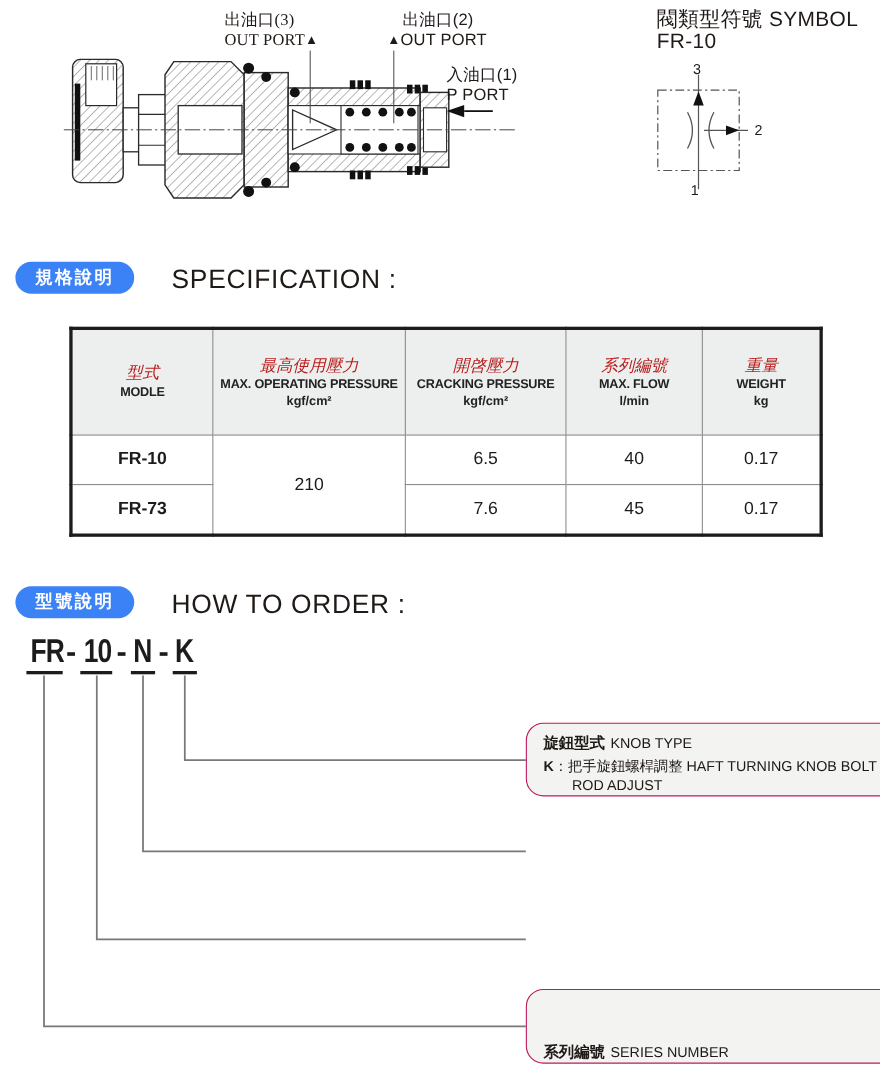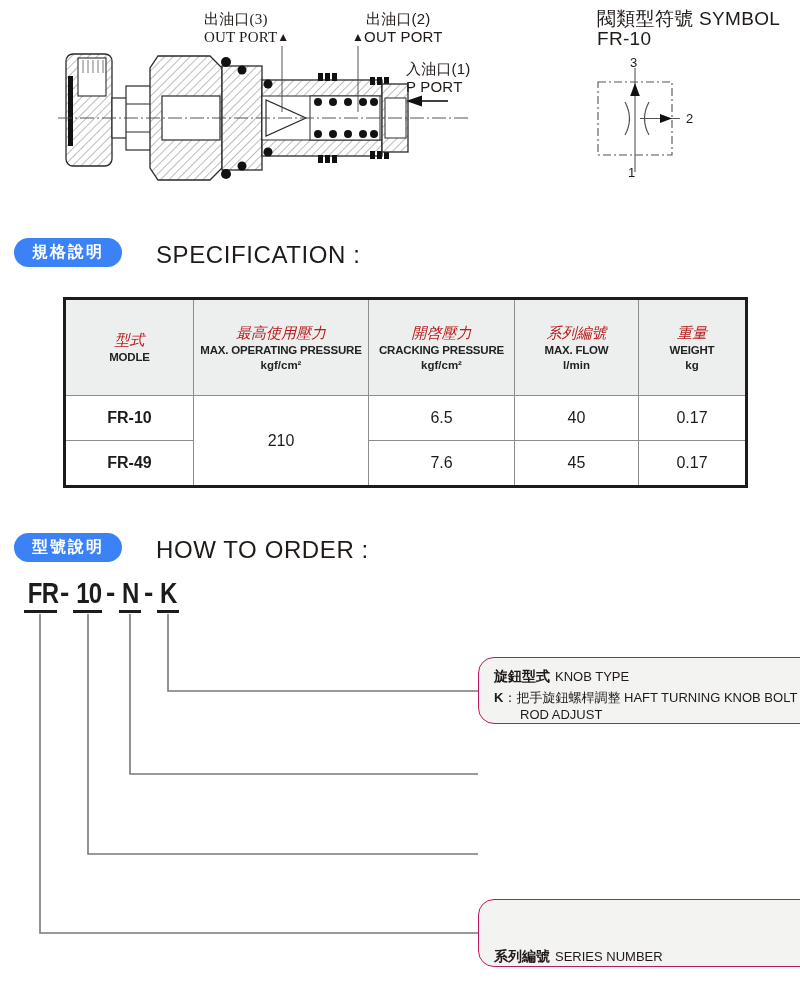--- a/index.html
+++ b/index.html
@@ -30,21 +30,21 @@
   table.spec th, table.spec td { border:1px solid #8d8d8d; padding:0; text-align:center; vertical-align:middle; }
   table.spec thead th { background:#edefee; height:95px; font-weight:normal; }
   th .h-zh { display:block; font-size:15px; font-weight:500; color:#b91c1c; line-height:20px;font-style:italic; }
   th .h-en { display:block; font-size:11.5px; font-weight:bold; letter-spacing:-0.2px; line-height:15px; color:#222; }
   th .h-unit { display:block; font-size:11.5px; font-weight:bold; line-height:14px; color:#222; }
   table.spec td { height:44px; font-size:16px; color:#1c1c1c; background:#fff; }
   table.spec td.model { font-weight:bold; }
 
   
   .code-seg {
-    position:absolute; text-align:right;
+    position:absolute; text-align:left;
     font-size:30px; line-height:30px; font-weight:bold; color:#1c1c1c;
     border-bottom:3.5px solid #1c1c1c; padding-bottom:2px;
   }
   .code-seg .squeeze { display:inline-block; transform:scaleX(0.8); transform-origin:center; letter-spacing:-1px; }
   .code-dash { position:absolute; font-size:28px; line-height:30px; font-weight:bold; color:#1c1c1c; }
 
   
   .callout {
     position:absolute; left:478px; width:346px; box-sizing:border-box;
     background:#f3f3f1; border:1px solid #be185d; border-radius:16px;
@@ -221,21 +221,21 @@
     </thead>
     <tbody>
       <tr>
         <td class="model">FR-10</td>
         <td rowspan="2">210</td>
         <td>6.5</td>
         <td>40</td>
         <td>0.17</td>
       </tr>
       <tr>
-        <td class="model">FR-49</td>
+        <td class="model">FR-73</td>
         <td>7.6</td>
         <td>45</td>
         <td>0.17</td>
       </tr>
     </tbody>
   </table>
 
   <div class="abs badge" style="left:14px;top:533px;">型號說明</div>
   <div class="abs section-heading" style="left:136px;top:536px;">HOW TO ORDER :</div>
 

